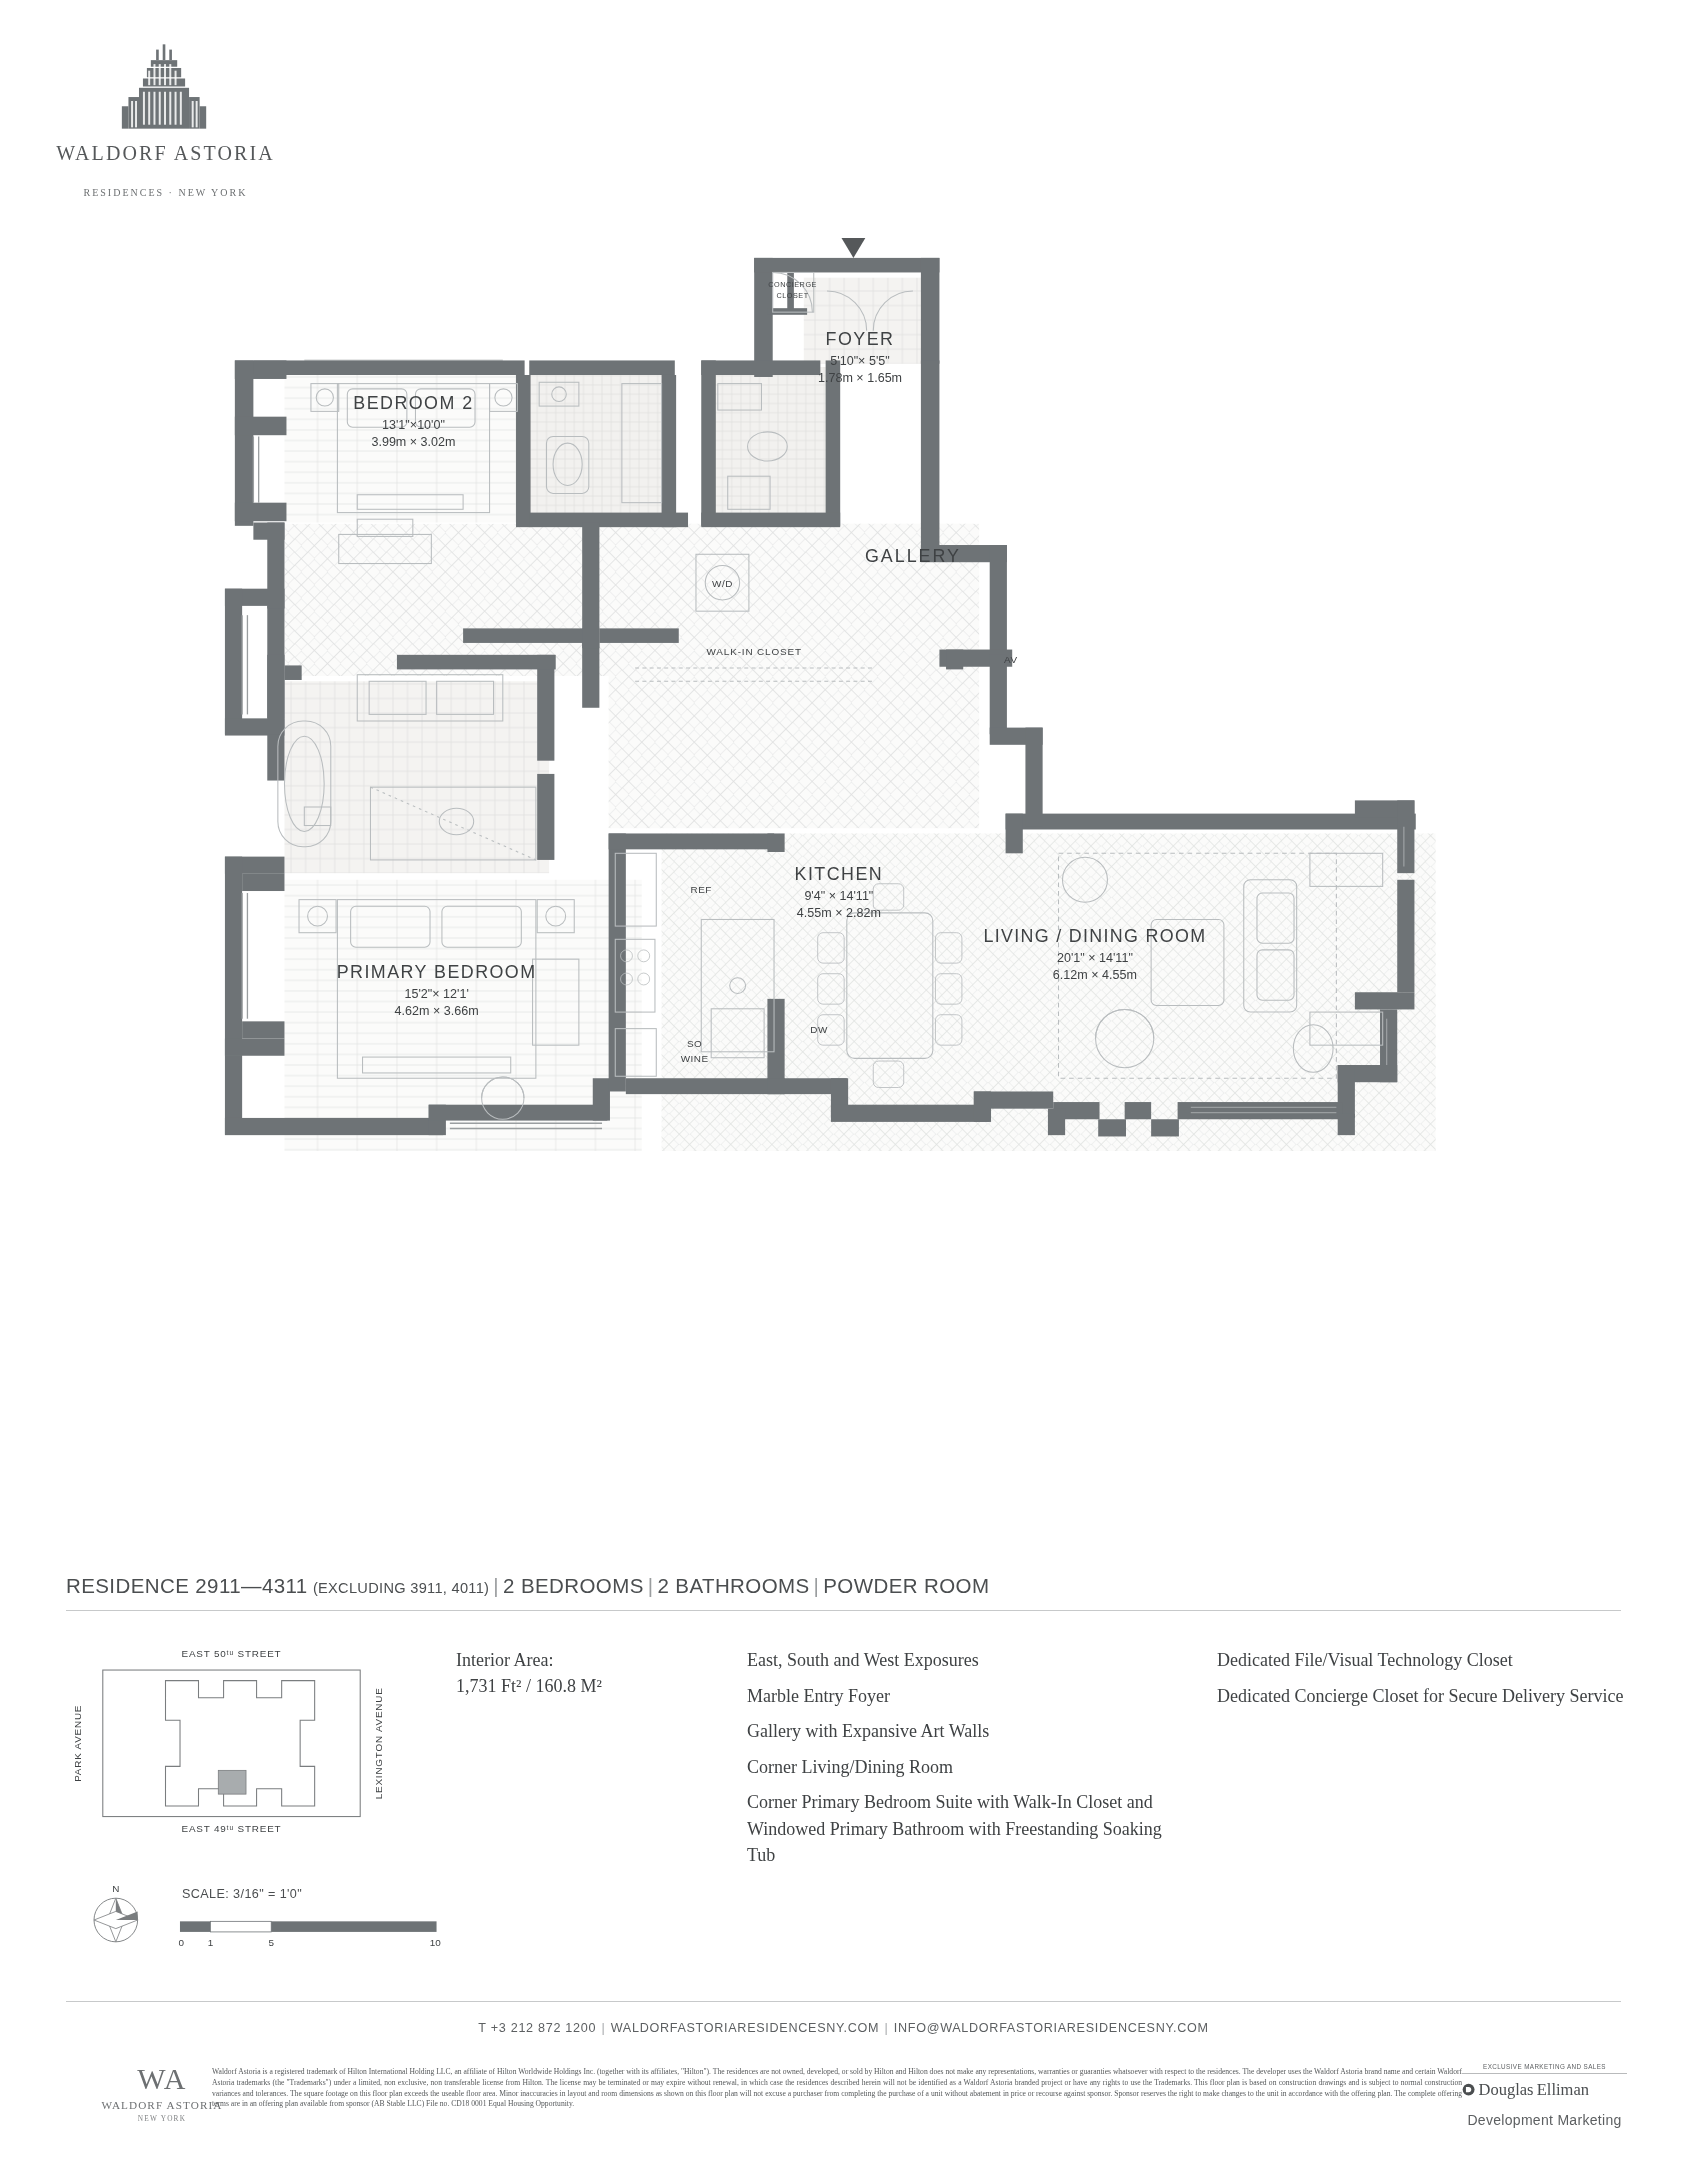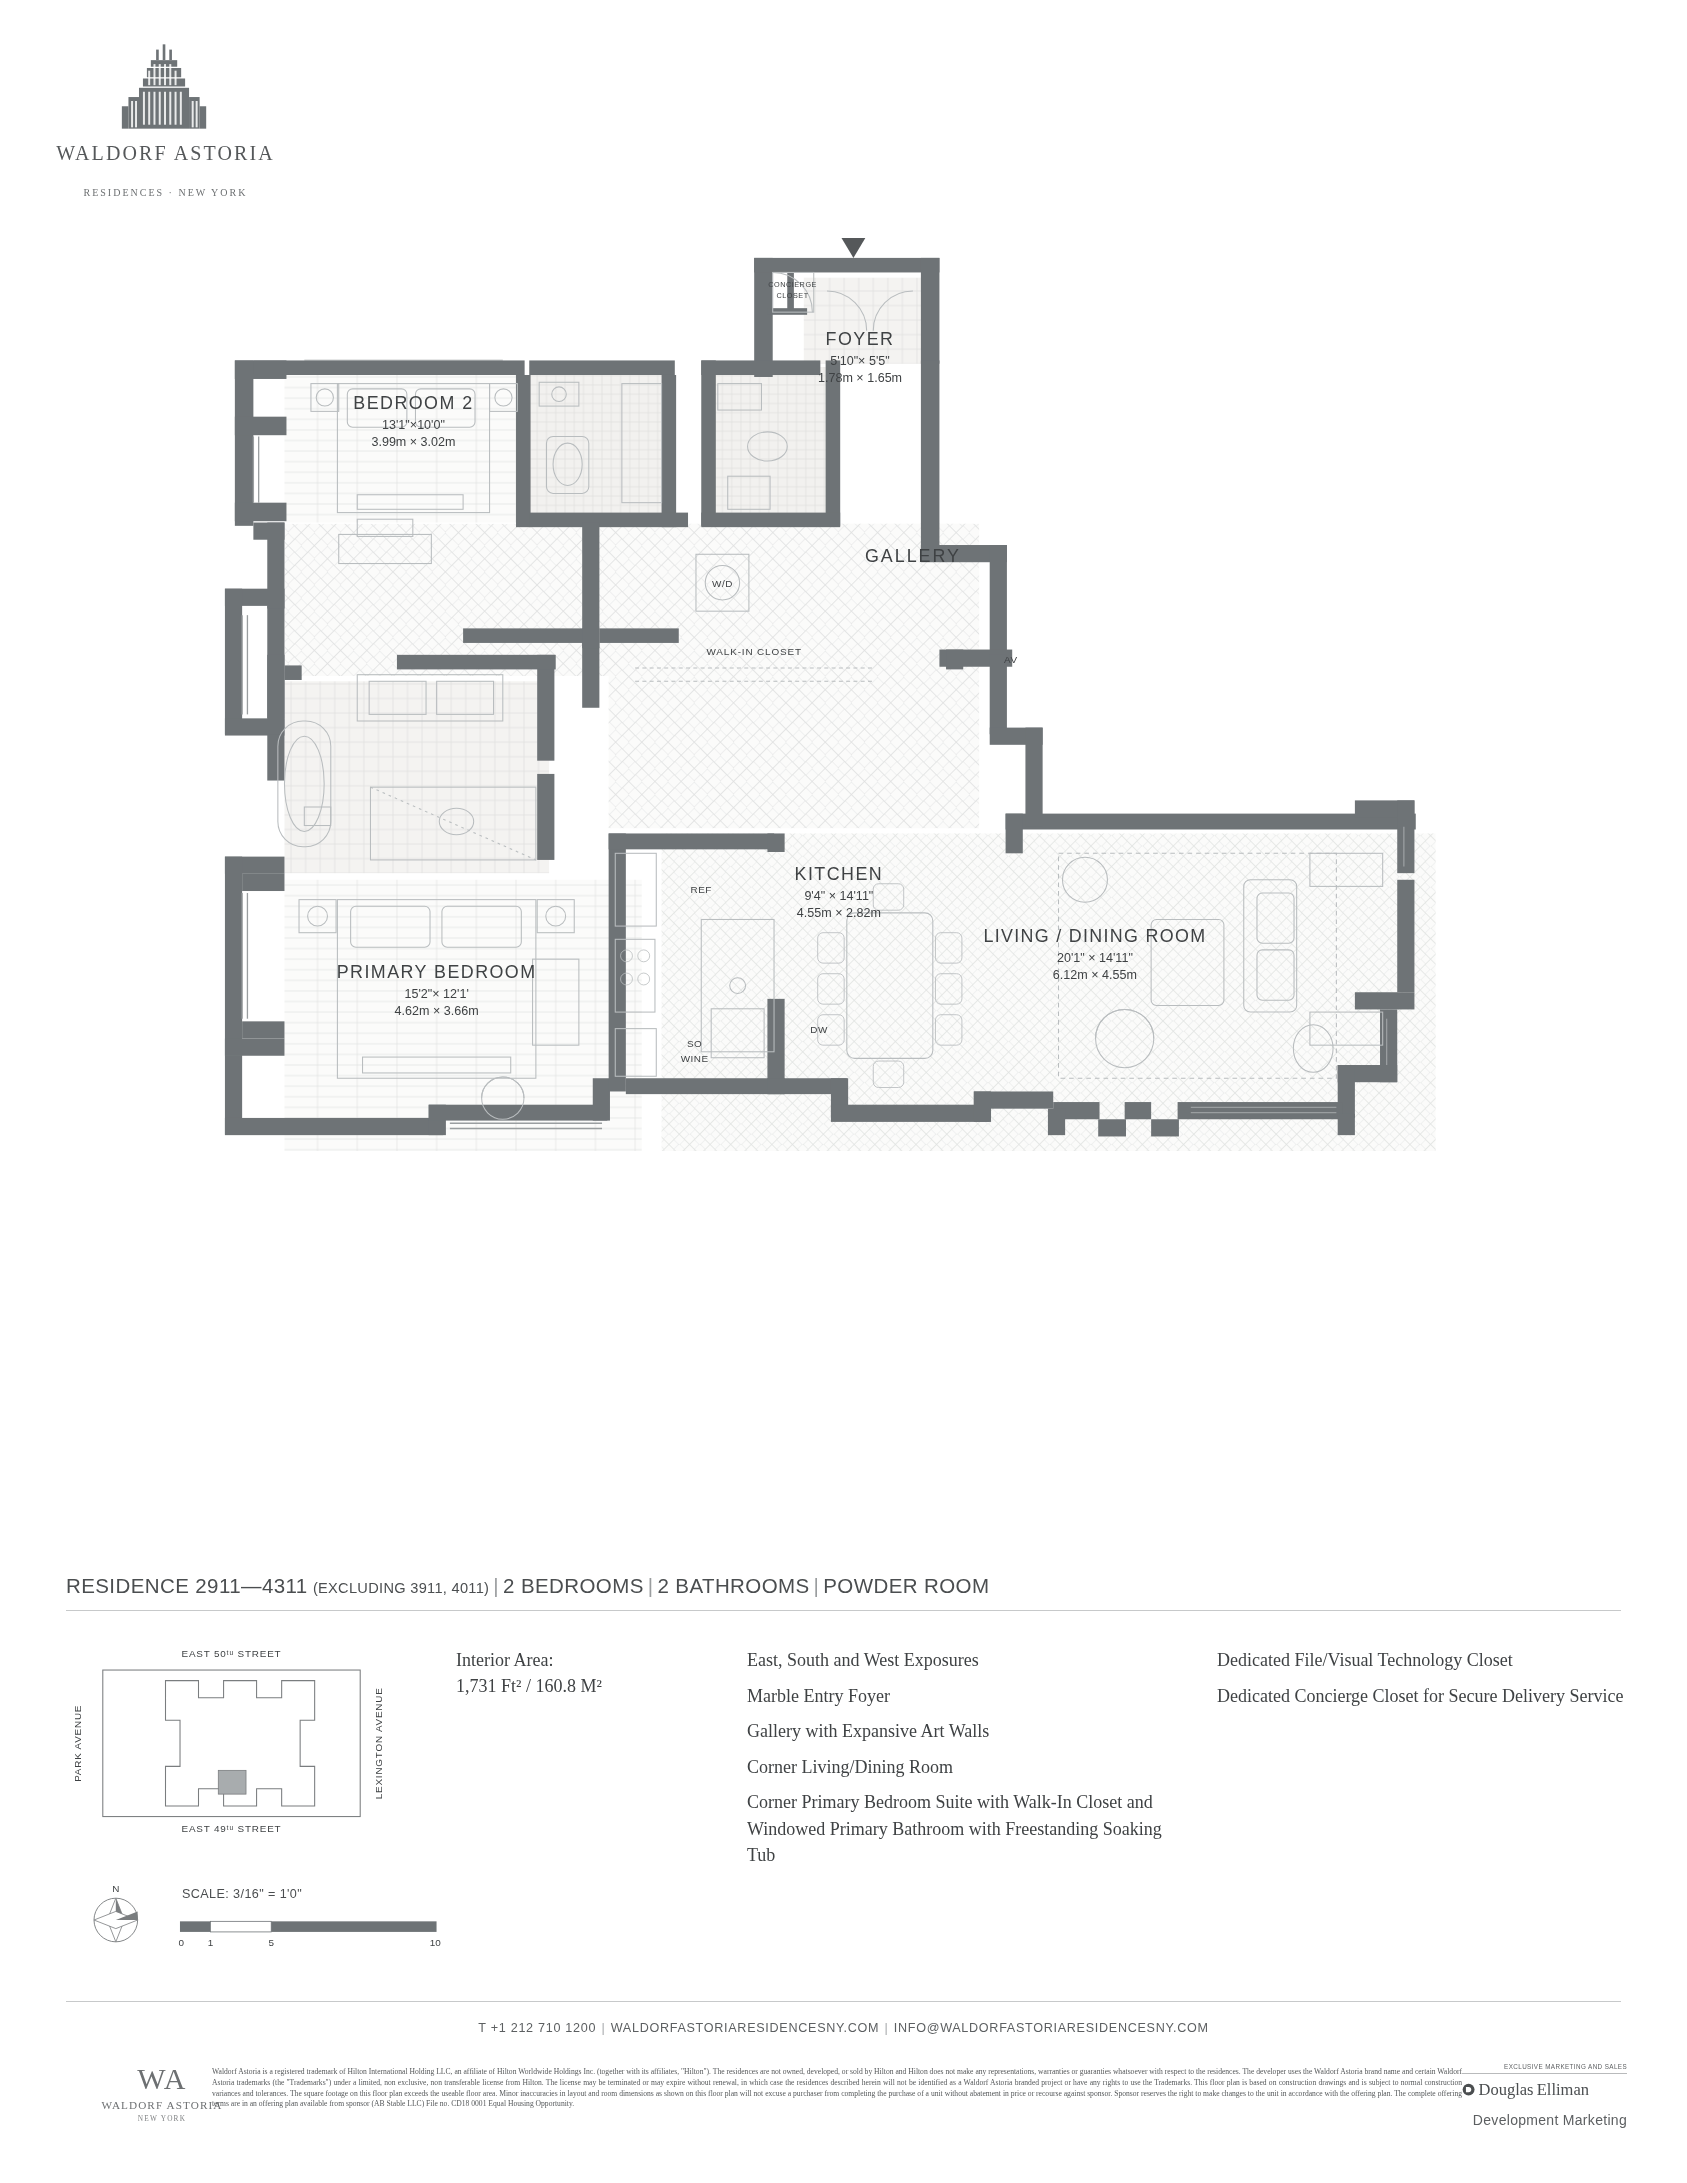--- a/index.html
+++ b/index.html
@@ -214,21 +214,21 @@
     line-height: 1.42;
     color: #55585a;
     text-align: justify;
   }
 
   .de-block {
     position: absolute;
     left: 1462px;
     top: 2063px;
     width: 165px;
-    text-align: right;
+    text-align: center;
   }
   .de-top {
     font-family: "Liberation Sans", sans-serif;
     font-size: 6.3px;
     letter-spacing: 0.4px;
     color: #5c5f61;
     border-bottom: 0.7px solid #b9bbbc;
     padding-bottom: 3.3px;
     margin-bottom: 5.3px;
   }
@@ -676,21 +676,21 @@
         <text x="238" y="102" font-size="15" fill="#3f4244" text-anchor="middle">1</text>
         <text x="330" y="102" font-size="15" fill="#3f4244" text-anchor="middle">5</text>
         <text x="578" y="102" font-size="15" fill="#3f4244" text-anchor="middle">10</text>
       </g>
     </svg>
   </div>
 
   <div class="footer-rule"></div>
 
   <div class="footer-contact">
-    <span>T +1 212 710 1200</span><span class="bar">|</span><span>WALDORFASTORIARESIDENCESNY.COM</span><span class="bar">|</span><span>INFO@WALDORFASTORIARESIDENCESNY.COM</span>
+    <span>T +3 212 872 1200</span><span class="bar">|</span><span>WALDORFASTORIARESIDENCESNY.COM</span><span class="bar">|</span><span>INFO@WALDORFASTORIARESIDENCESNY.COM</span>
   </div>
 
   <div class="footer-logo">
     <div class="fl-mono">WA</div>
     <div class="fl-name">WALDORF ASTORIA</div>
     <div class="fl-city">NEW YORK</div>
   </div>
 
   <div class="disclaimer">Waldorf Astoria is a registered trademark of Hilton International Holding LLC, an affiliate of Hilton Worldwide Holdings Inc. (together with its affiliates, "Hilton"). The residences are not owned, developed, or sold by Hilton and Hilton does not make any representations, warranties or guaranties whatsoever with respect to the residences. The developer uses the Waldorf Astoria brand name and certain Waldorf Astoria trademarks (the "Trademarks") under a limited, non exclusive, non transferable license from Hilton. The license may be terminated or may expire without renewal, in which case the residences described herein will not be identified as a Waldorf Astoria branded project or have any rights to use the Trademarks. This floor plan is based on construction drawings and is subject to normal construction variances and tolerances. The square footage on this floor plan exceeds the useable floor area. Minor inaccuracies in layout and room dimensions as shown on this floor plan will not excuse a purchaser from completing the purchase of a unit without abatement in price or recourse against sponsor. Sponsor reserves the right to make changes to the unit in accordance with the offering plan. The complete offering terms are in an offering plan available from sponsor (AB Stable LLC) File no. CD18 0001 Equal Housing Opportunity.</div>
 

